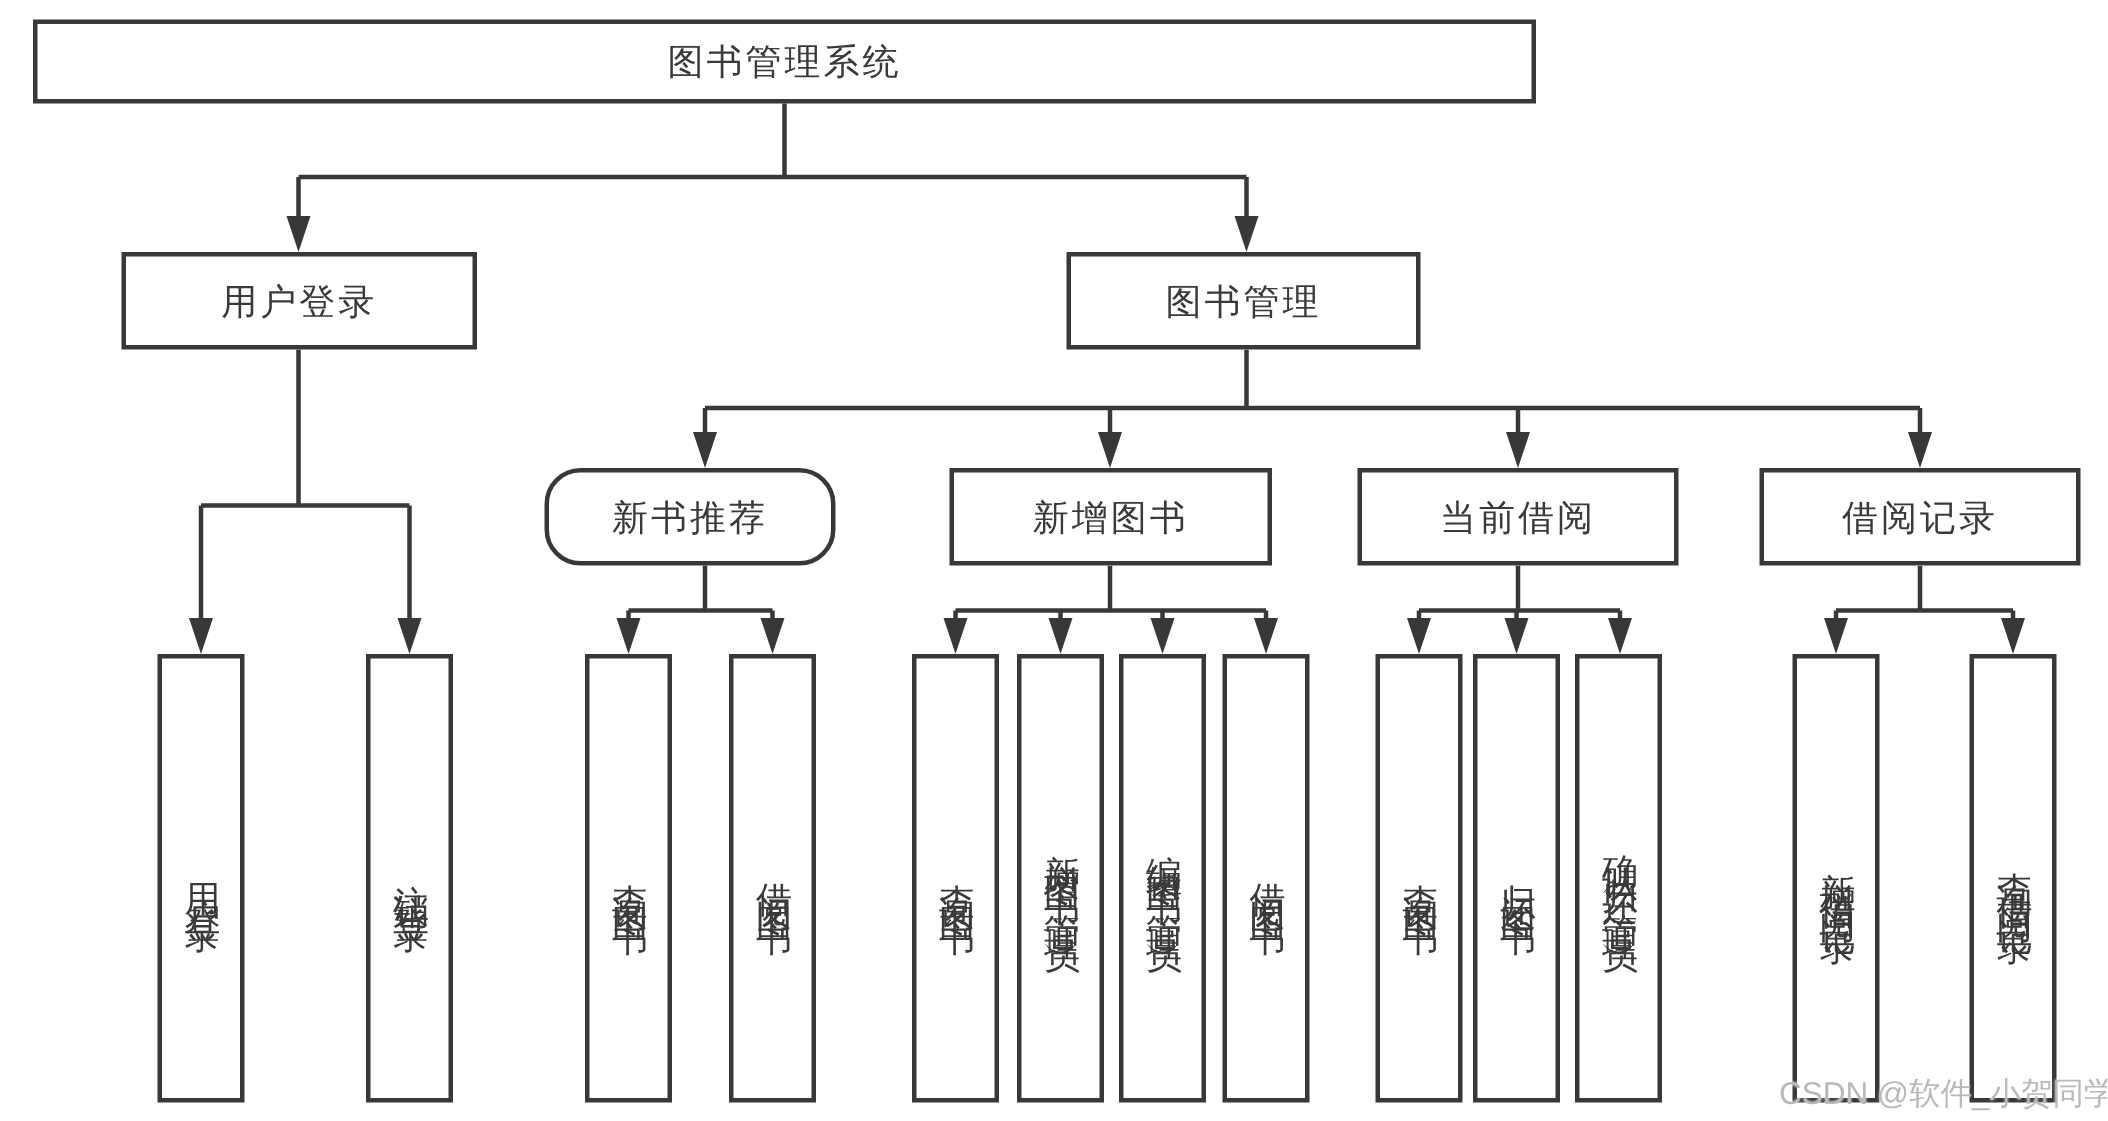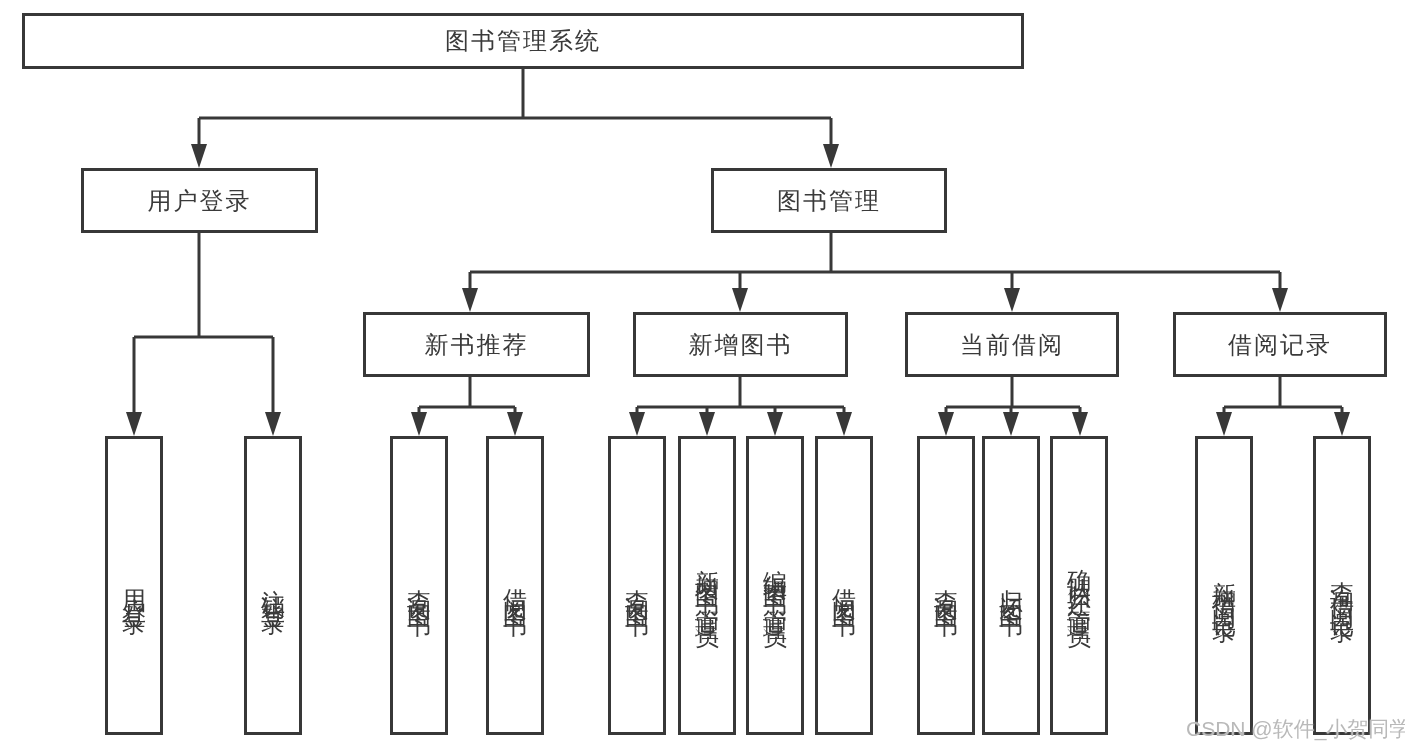--- a/index.html
+++ b/index.html
@@ -103,21 +103,21 @@
     <span class="label">图书管理系统</span>
   </div>
 
   <div class="node" style="left:81px;top:168px;width:237px;height:65px;">
     <span class="label">用户登录</span>
   </div>
   <div class="node" style="left:711px;top:168px;width:236px;height:65px;">
     <span class="label">图书管理</span>
   </div>
 
-  <div class="node" style="left:363px;top:312px;width:227px;height:65px;">
+  <div class="node" style="left:363px;top:312px;width:194px;height:65px;border-radius:24px;">
     <span class="label">新书推荐</span>
   </div>
   <div class="node" style="left:633px;top:312px;width:215px;height:65px;">
     <span class="label">新增图书</span>
   </div>
   <div class="node" style="left:905px;top:312px;width:214px;height:65px;">
     <span class="label">当前借阅</span>
   </div>
   <div class="node" style="left:1173px;top:312px;width:214px;height:65px;">
     <span class="label">借阅记录</span>

